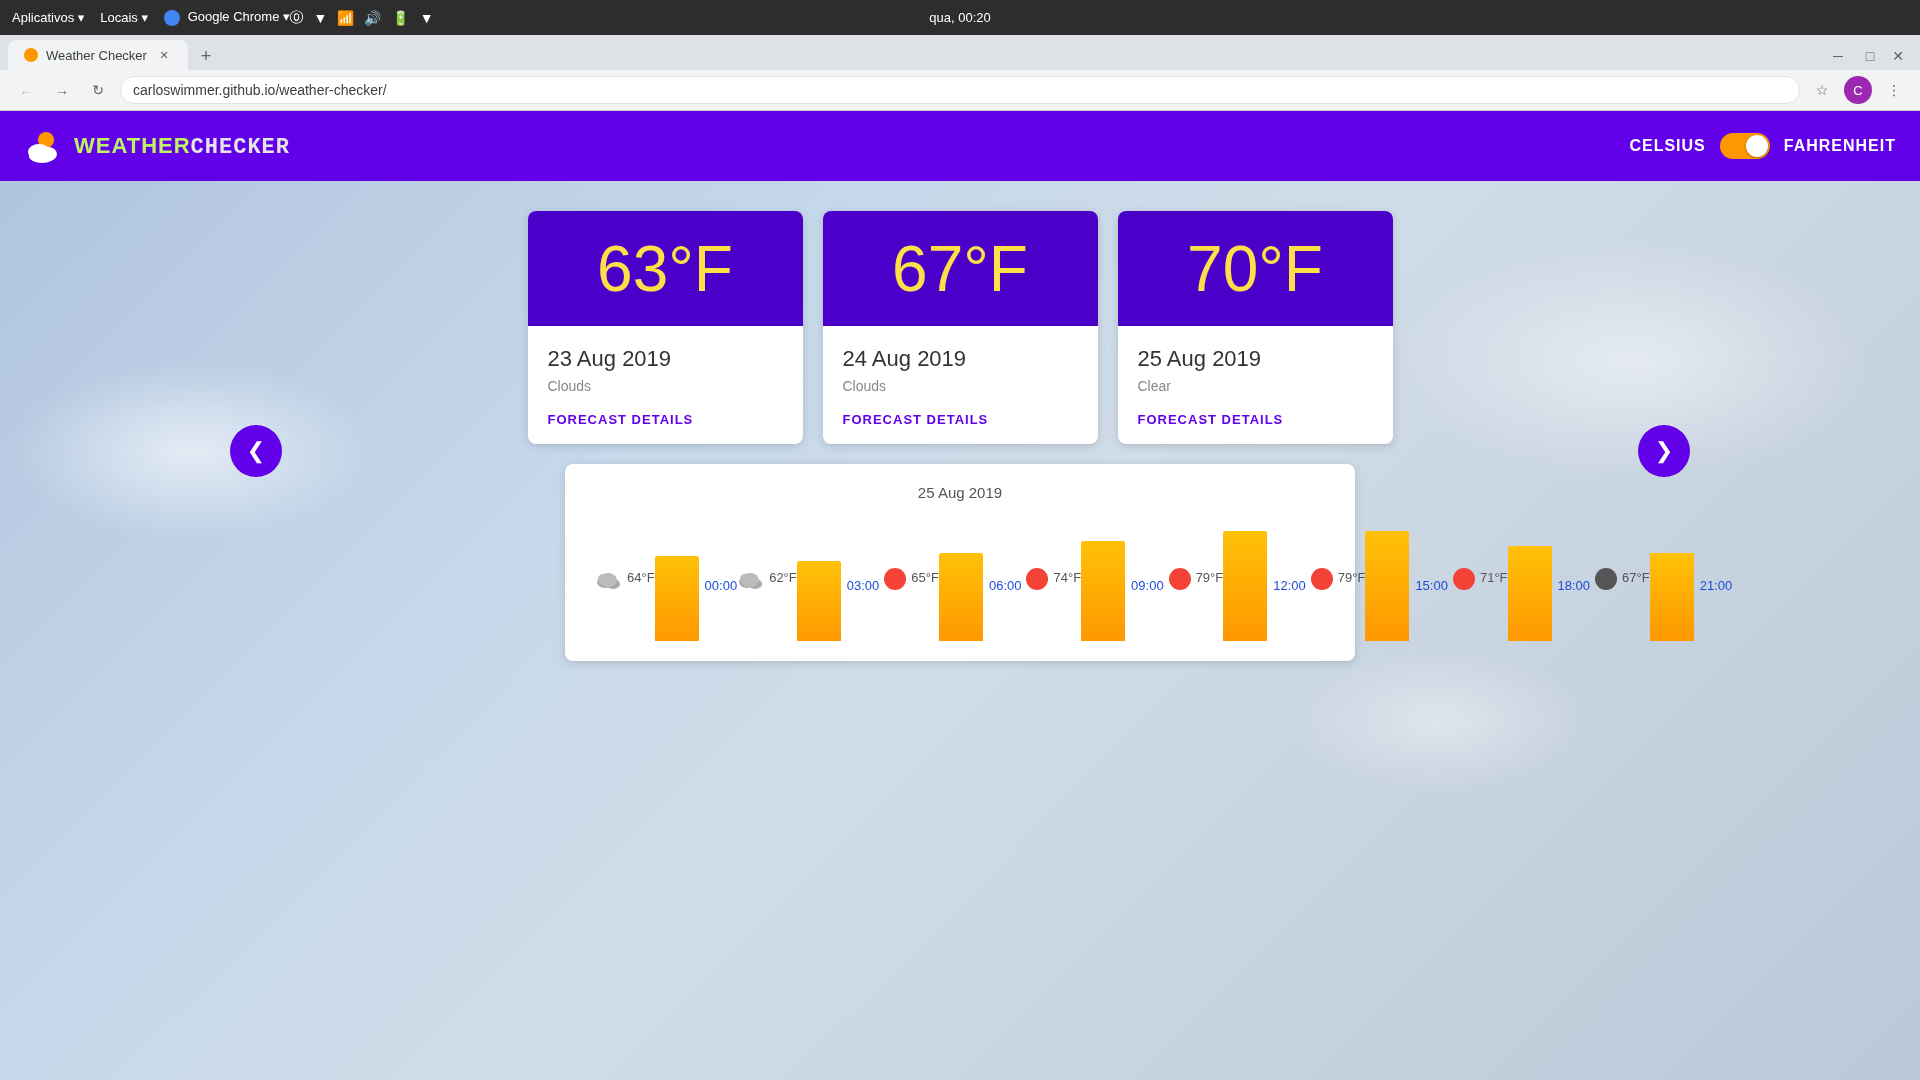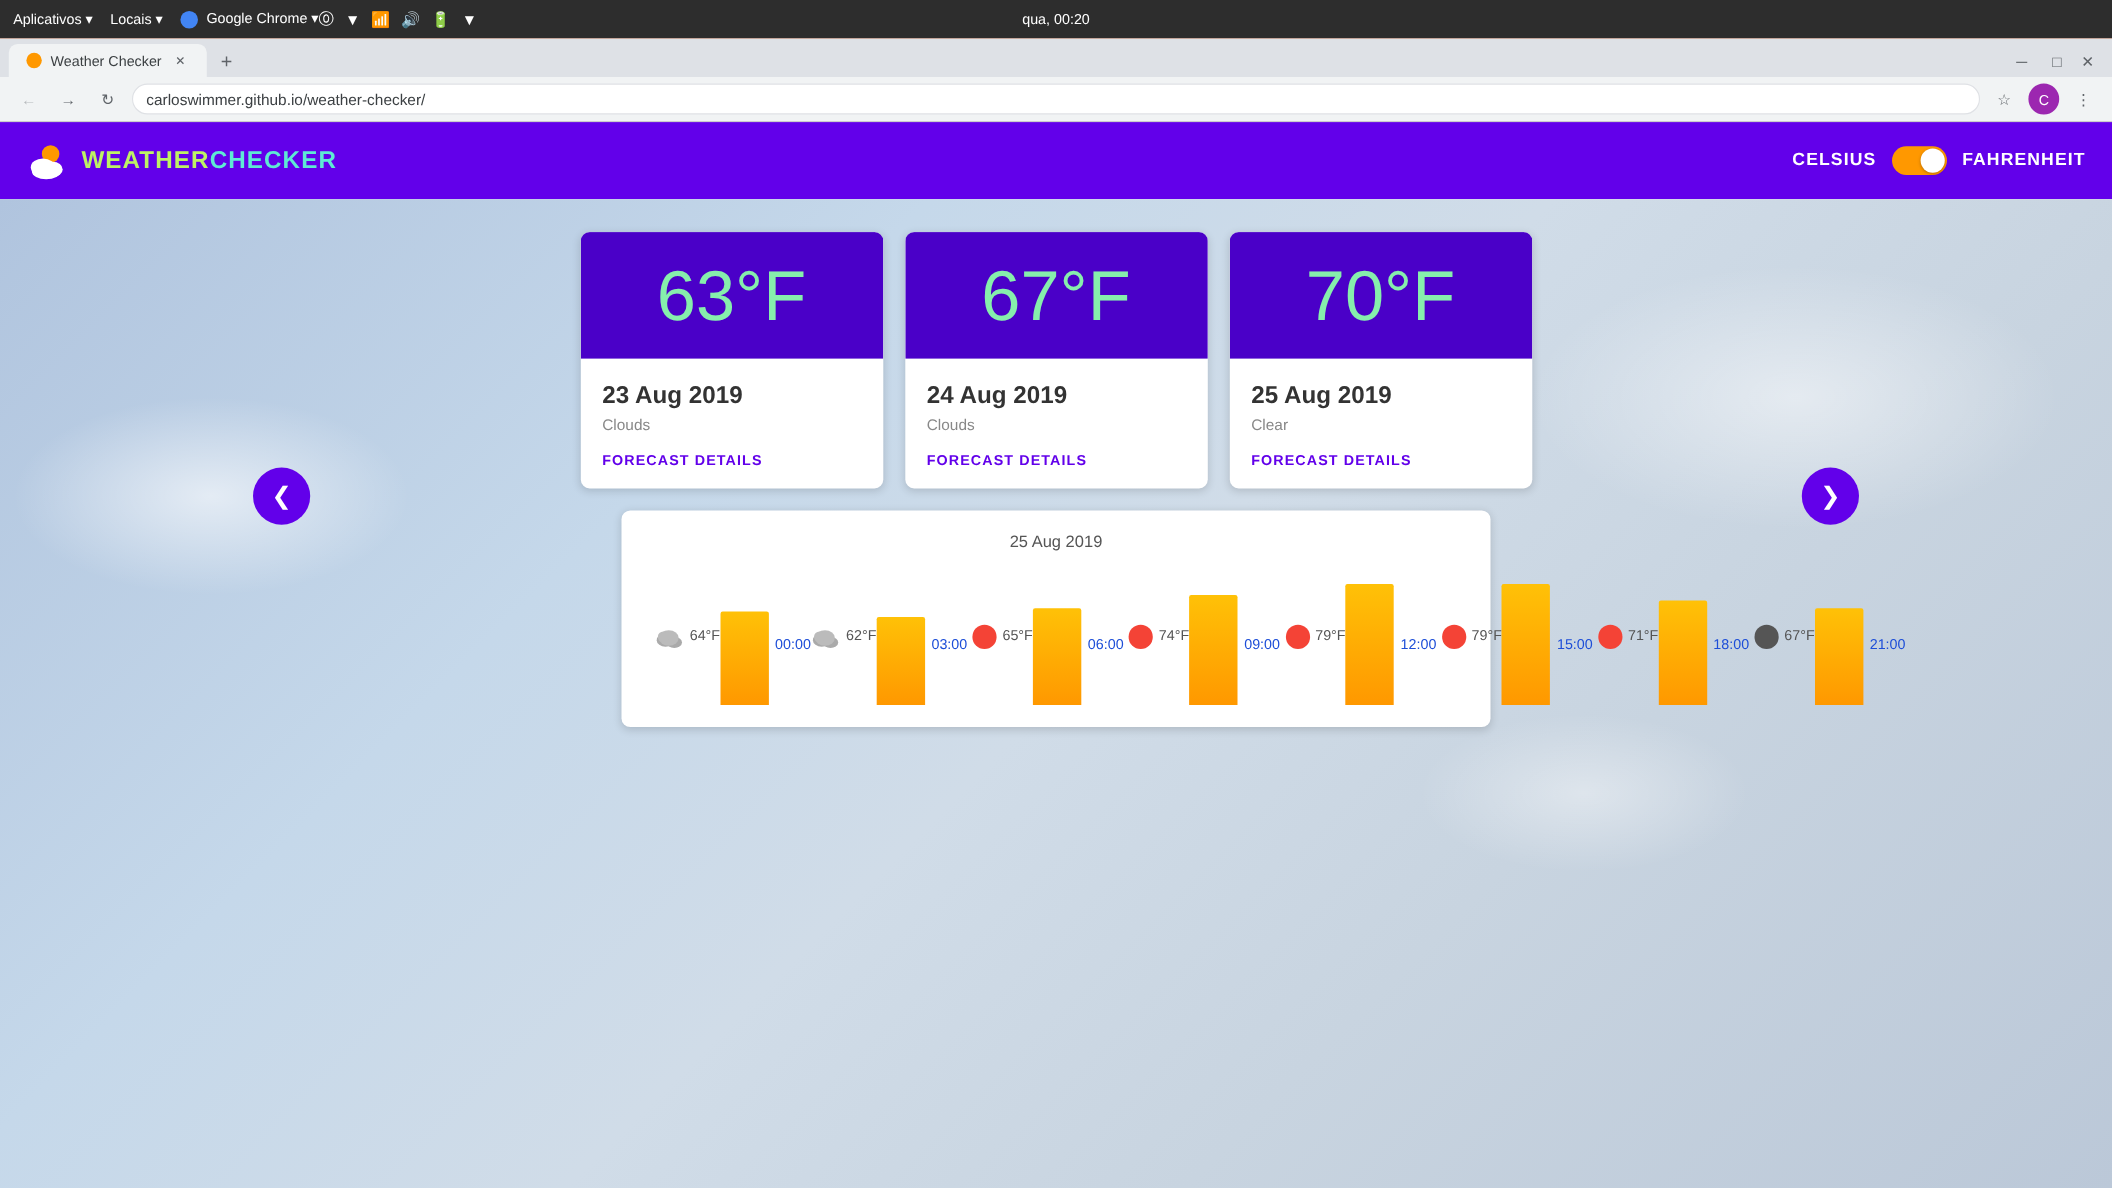--- a/index.html
+++ b/index.html
@@ -92,21 +92,21 @@
       height: 70px;
       display: flex;
       align-items: center;
       padding: 0 24px;
       justify-content: space-between;
     }
     .logo-area { display: flex; align-items: center; gap: 10px; }
     .logo-icon { width: 40px; height: 40px; position: relative; }
     .logo-text { font-size: 22px; font-weight: bold; letter-spacing: 1px; }
     .logo-weather { color: #bef264; }
-    .logo-checker { color: #5eead4; }
+    .logo-checker { color: #e5e5e5; font-family: Liberation Mono, monospace; }
     .temp-toggle { display: flex; align-items: center; gap: 14px; color: #fff; font-size: 16px; font-weight: bold; letter-spacing: 1px; }
     .toggle-switch {
       width: 50px; height: 26px;
       background: #ff9800;
       border-radius: 13px;
       position: relative;
       cursor: pointer;
     }
     .toggle-knob {
       width: 22px; height: 22px;
@@ -176,27 +176,27 @@
     }
     .card-temp-area {
       background: #4a00c8;
       height: 115px;
       display: flex;
       align-items: center;
       justify-content: center;
     }
     .card-temp {
       font-size: 64px;
-      color: #86efac;
+      color: #fde047;
       font-weight: 300;
     }
     .card-info {
       padding: 20px 20px 16px;
     }
-    .card-date { font-size: 22px; color: #333; font-weight: 700; margin-bottom: 6px; }
+    .card-date { font-size: 22px; color: #333; font-weight: 400; margin-bottom: 6px; }
     .card-condition { font-size: 14px; color: #888; margin-bottom: 16px; }
     .card-details-link {
       color: #6200ea;
       font-size: 13px;
       font-weight: bold;
       letter-spacing: 1px;
       cursor: pointer;
       text-decoration: none;
     }
 

